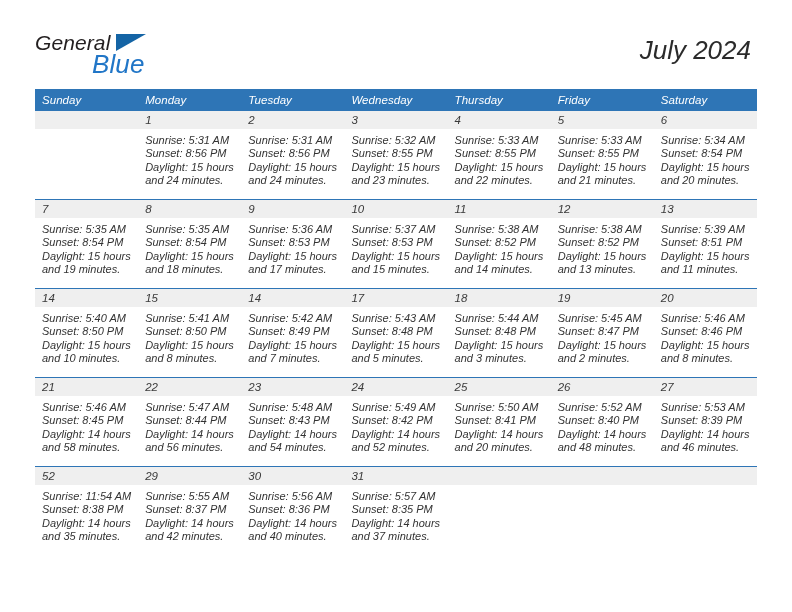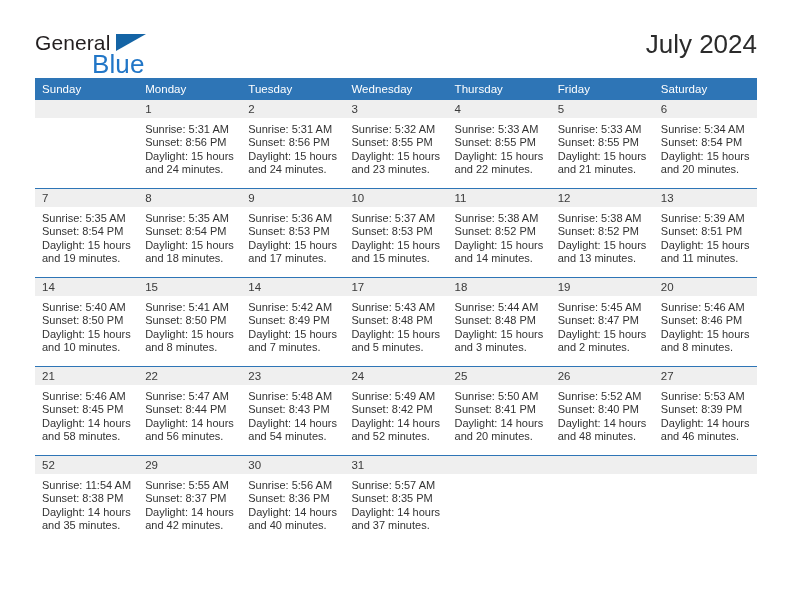--- a/index.html
+++ b/index.html
@@ -13,20 +13,21 @@
     font-family: "Liberation Sans", sans-serif;
     -webkit-font-smoothing: antialiased;
     overflow: hidden;
   }
   .page {
     position: relative;
     width: 792px;
     height: 612px;
     box-sizing: border-box;
     padding: 0 35px;
+    font-style: italic;
   }
 
   
   .topbar {
     display: flex;
     align-items: flex-start;
     justify-content: space-between;
     padding-top: 30px;
     height: 68px;
     box-sizing: border-box;
@@ -65,31 +66,31 @@
 
   .titlebox {
     text-align: right;
     padding-top: 0px;
   }
   .cal-title {
     font-size: 26px;
     color: #2b2b2b;
     line-height: 1.08;
     font-weight: normal;
-    margin: 0;
+    margin: 6px;
   }
   .cal-subtitle {
     font-size: 13.5px;
     color: #2b2b2b;
     margin-top: 9px;
   }
 
   
   .calendar {
-    margin-top: 10px;
+    margin-top: 21px;
     width: 722px;
     border-collapse: collapse;
     table-layout: fixed;
   }
   .calendar col { width: 14.2857%; }
 
   thead th {
     background: #2e75b6;
     color: #ffffff;
     font-size: 11.5px;

